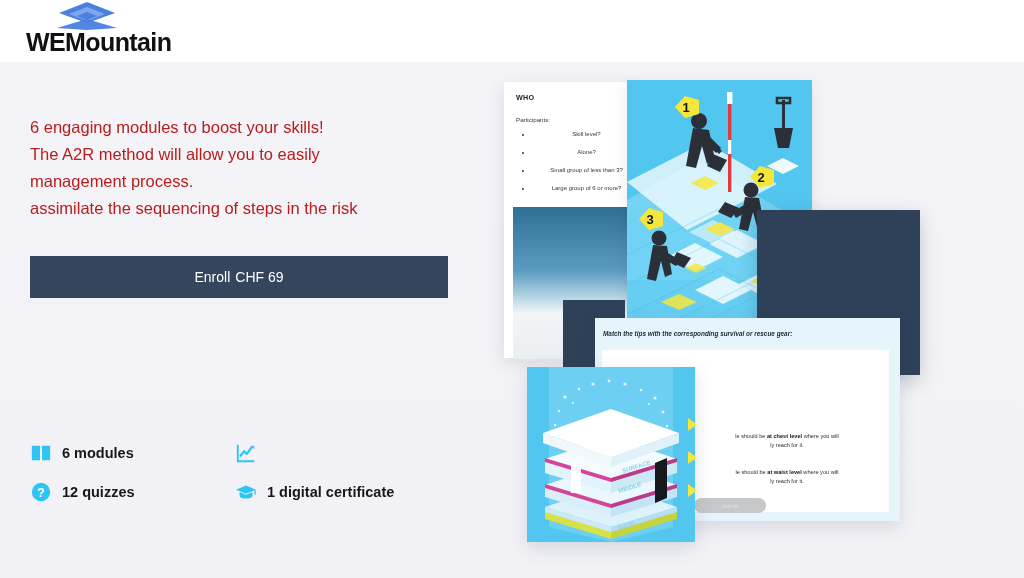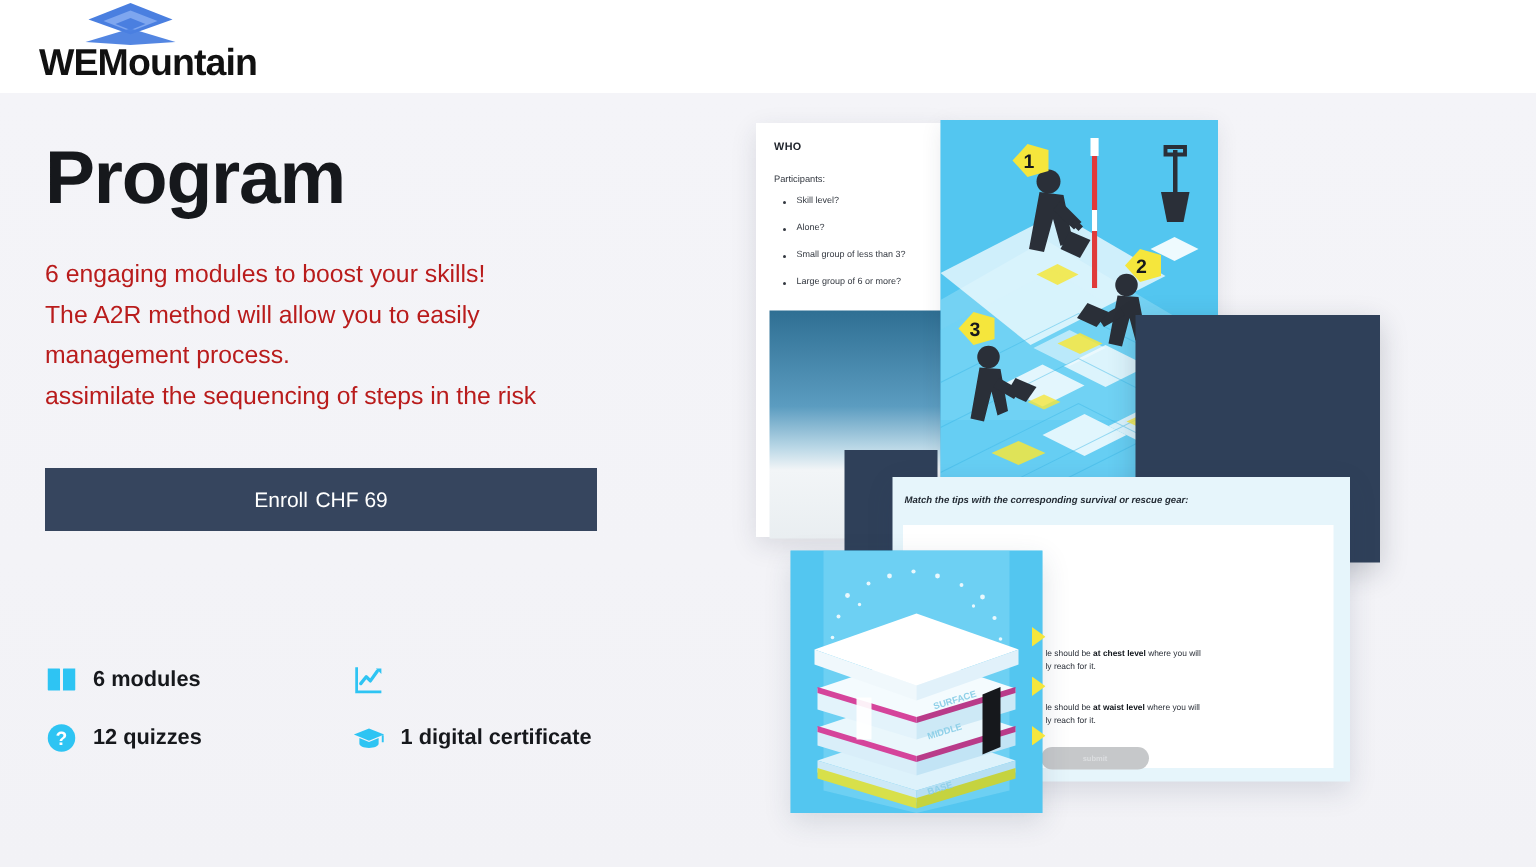--- a/index.html
+++ b/index.html
@@ -45,21 +45,21 @@
     font-size: 50px; font-weight: 700; color: #16181c;
     letter-spacing: -0.8px; line-height: 56px;
   }
   .lede {
     margin-top: 24px;
     font-size: 16.5px; line-height: 27px; color: #b91c1c; font-weight: 400;
     max-width: 400px;
   }
   .enroll-btn {
     margin-top: 34px;
-    width: 368px; height: 42px;
+    width: 418px; height: 42px;
     background: #36455e;
     color: #ffffff;
     border: none;
     font-family: "Liberation Sans", sans-serif;
     font-size: 14px;
     display: flex; align-items: center; justify-content: center;
     cursor: pointer;
     gap: 5px;
   }
   .enroll-btn .lbl { font-weight: 400; }
@@ -75,21 +75,21 @@
     z-index: 20;
   }
   .feat { display: flex; align-items: center; gap: 10px; }
   .feat .ficon { width: 22px; height: 22px; flex: 0 0 22px; margin-top: 0px; }
   .feat .flabel {
     font-size: 14.5px; font-weight: 700; color: #16181c; line-height: 19px;
     padding-top: 1px;
   }
 
   
-  .collage { position: absolute; left: 0; top: 0; width: 1024px; height: 578px; z-index: 10; }
+  .collage { position: absolute; left: 0; top: 0; width: 1024px; height: 578px; z-index: 10; text-align: center; }
   .card { position: absolute; overflow: hidden; }
 
   .card-who {
     left: 504px; top: 82px; width: 128px; height: 276px;
     background: #ffffff;
     box-shadow: 0 5px 16px rgba(40,50,70,.13);
     z-index: 12;
   }
   .who-title {
     position: absolute; left: 12px; top: 11px;
@@ -195,21 +195,20 @@
       <polygon points="32,10 42,14 32,18 22,14" fill="#4a7fe0"></polygon>
       <polygon points="32,17 62,26 32,28 2,26" fill="#4a7fe0" opacity="0.95"></polygon>
     </svg>
     <div class="logo-text">WEMountain</div>
   </div>
 </div>
 
 <div class="page-bg"></div>
 
 <div class="left-col">
-  <h1 class="page-title">Program</h1>
   <div class="lede">
     <div>6 engaging modules to boost your skills!</div>
     <div>The A2R method will allow you to easily</div>
     <div>management process.</div>
     <div>assimilate the sequencing of steps in the risk</div>
   </div>
   <button class="enroll-btn">
     <span class="lbl">Enroll</span>
     <span class="price">CHF 69</span>
   </button>

